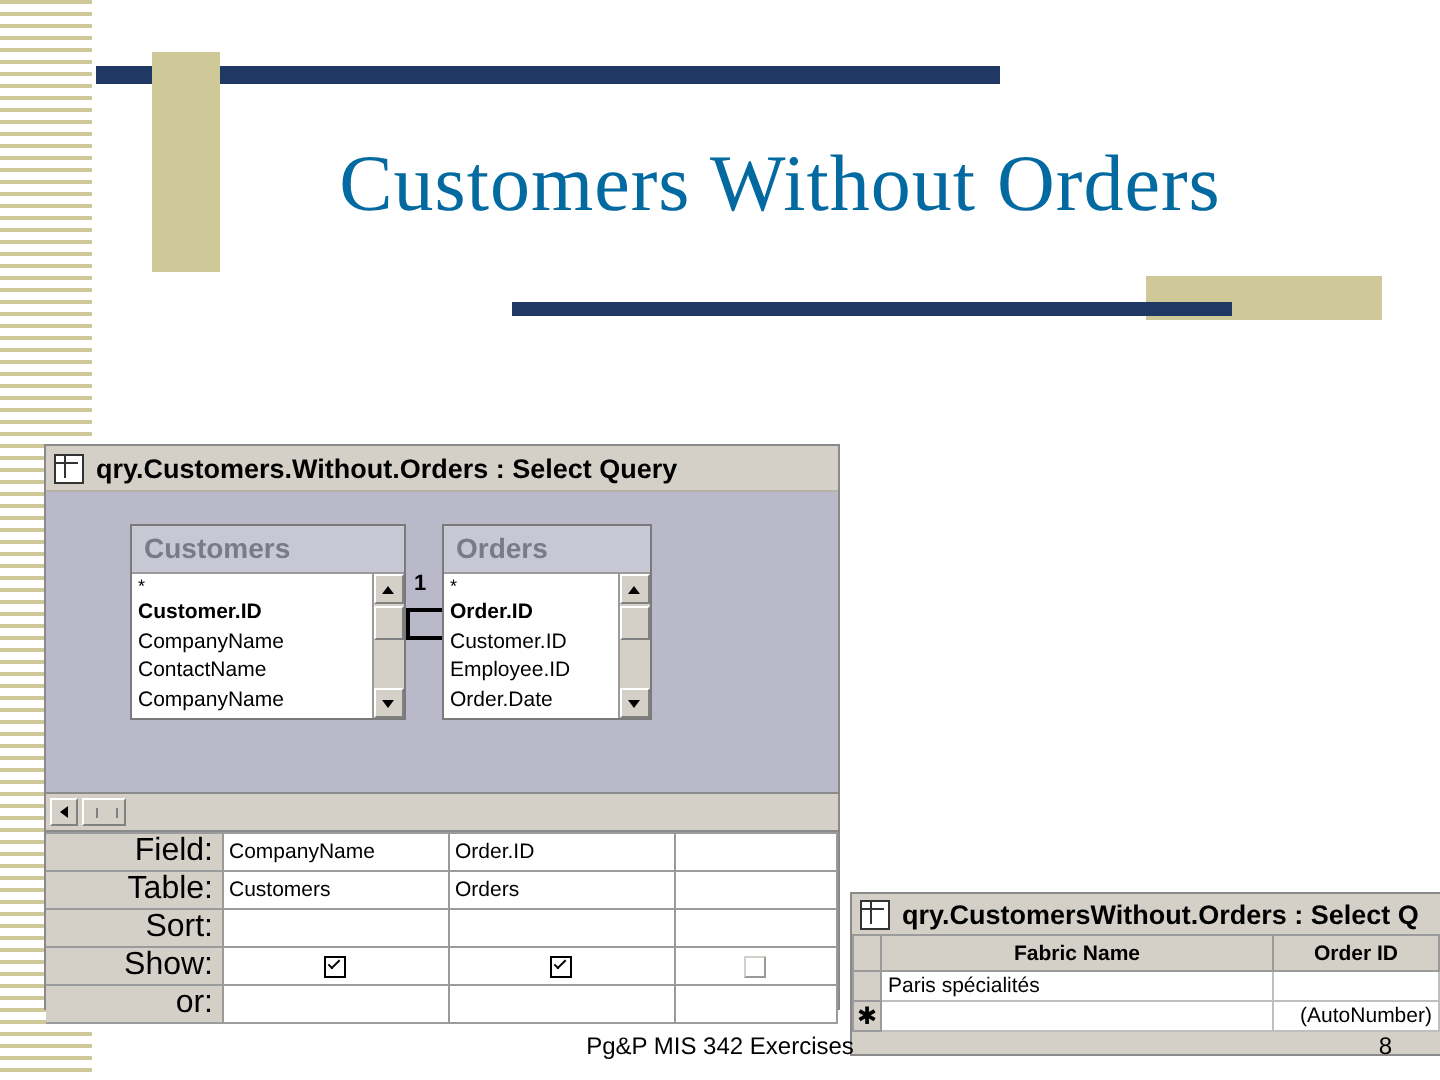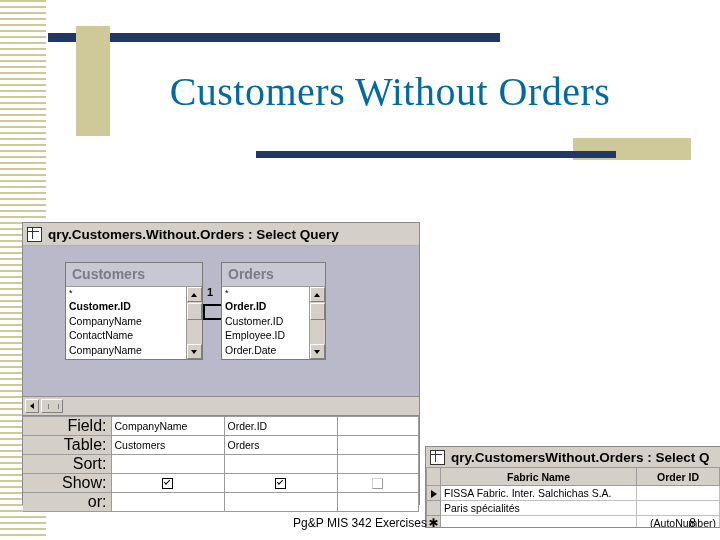--- a/index.html
+++ b/index.html
@@ -568,25 +568,20 @@
         <col style="width:196px">
         <col>
       </colgroup>
       <tbody>
           <tr>
         <th></th>
         <th>Fabric Name</th>
         <th>Order ID</th>
       </tr>
       <tr>
-        <td class="rowsel"><span class="rowmark"></span></td>
-        <td>FISSA Fabric. Inter. Salchichas S.A.</td>
-        <td></td>
-      </tr>
-      <tr>
         <td class="rowsel"></td>
         <td>Paris spécialités</td>
         <td></td>
       </tr>
       <tr>
         <td class="rowsel"><span class="rowstar">✱</span></td>
         <td></td>
         <td class="right">(AutoNumber)</td>
       </tr>
     </tbody>

